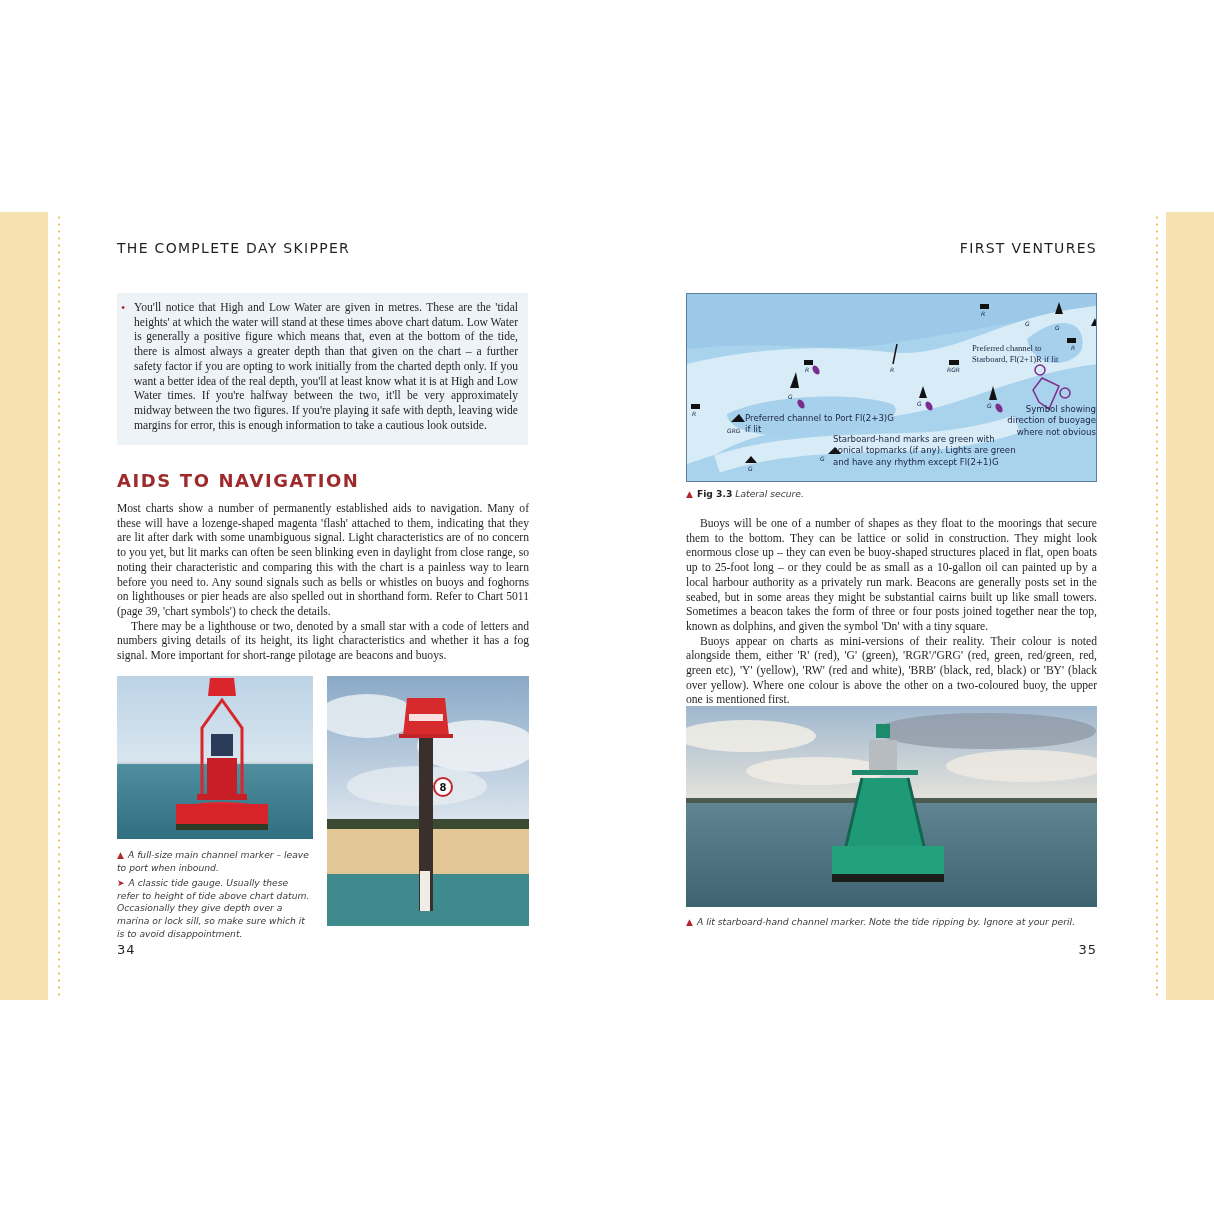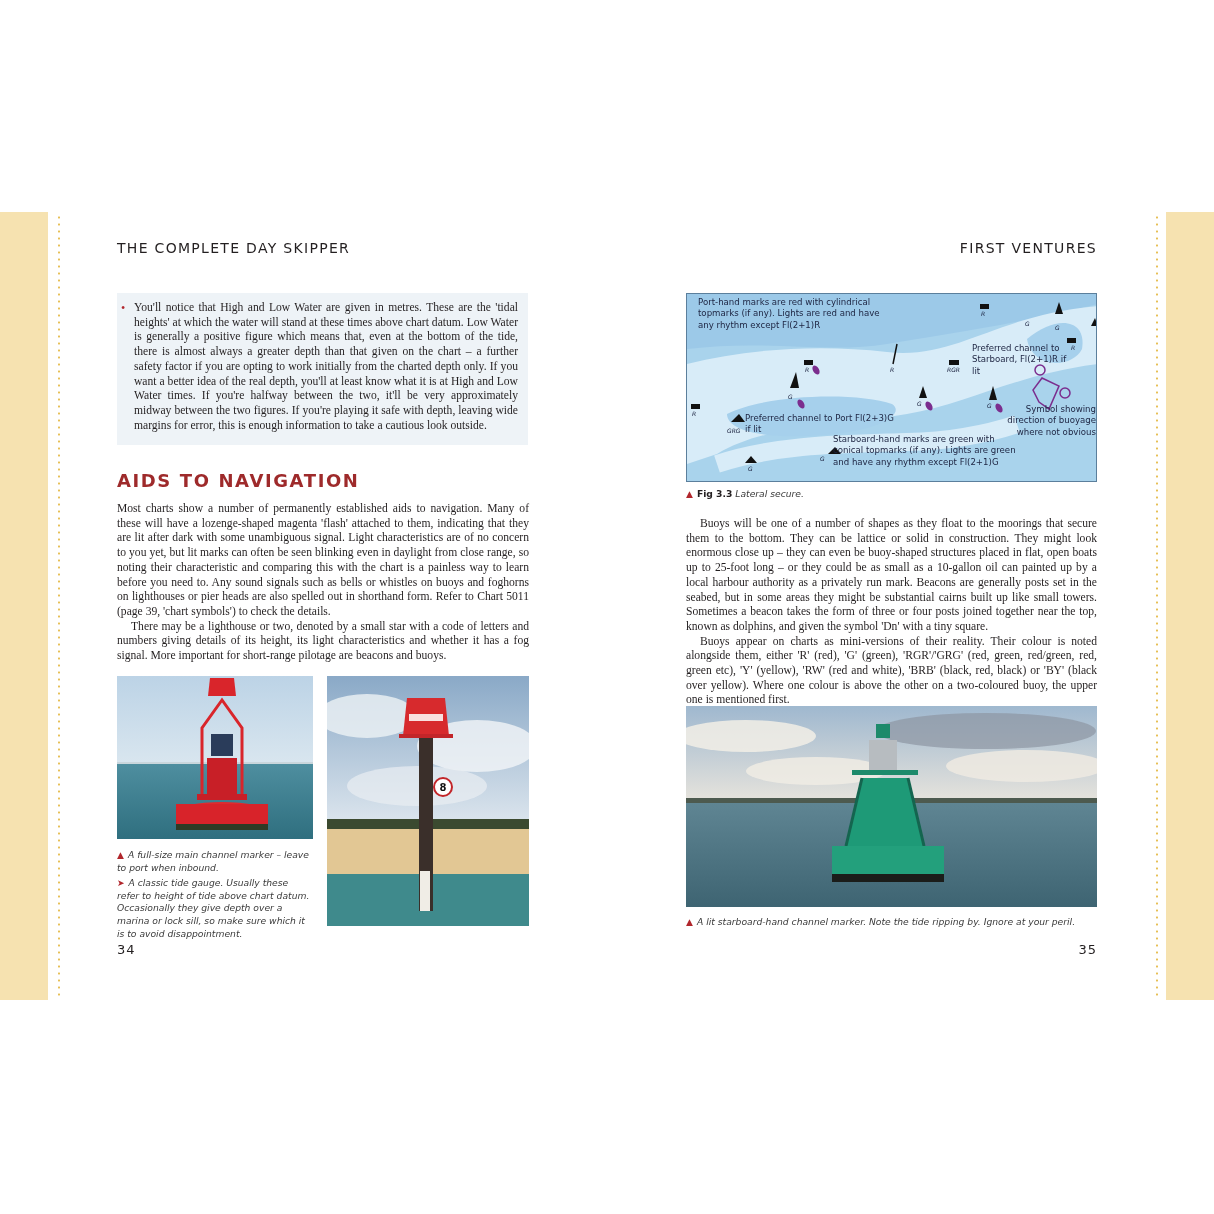--- a/index.html
+++ b/index.html
@@ -160,22 +160,21 @@
       <ellipse cx="242" cy="112" rx="3" ry="5" transform="rotate(-30 242 112)"></ellipse>
       <ellipse cx="312" cy="114" rx="3" ry="5" transform="rotate(-30 312 114)"></ellipse>
     </g>
 
     <g stroke="#7b2d8e" stroke-width="1.5" fill="none">
       <circle cx="353" cy="76" r="5"></circle>
       <circle cx="378" cy="99" r="5"></circle>
       <polygon points="355,84 372,92 362,115 352,108 346,96"></polygon>
     </g>
   </svg>
-  <div class="chart-label" style="left:11px; top:3px; width:190px;">Port-hand marks are red with cylindrical topmarks (if any). Lights are red and have any rhythm except Fl(2+1)R</div>
-  <div class="chart-label" style="left:285px; top:49px; width:95px;">Preferred channel to Starboard, Fl(2+1)R if lit</div>
+  <div class="chart-label" style="left:285px; top:49px; width:95px;font-family:Liberation Serif, serif;">Preferred channel to Starboard, Fl(2+1)R if lit</div>
   <div class="chart-label" style="left:58px; top:119px; width:150px;">Preferred channel to Port Fl(2+3)G if lit</div>
   <div class="chart-label" style="left:313px; top:110px; width:96px; text-align:right;">Symbol showing direction of buoyage where not obvious</div>
   <div class="chart-label" style="left:146px; top:140px; width:185px;">Starboard-hand marks are green with conical topmarks (if any). Lights are green and have any rhythm except Fl(2+1)G</div>
   <span class="mini" style="left:118px; top:72px;">R</span>
   <span class="mini" style="left:5px; top:116px;">R</span>
   <span class="mini" style="left:294px; top:16px;">R</span>
   <span class="mini" style="left:203px; top:72px;">R</span>
   <span class="mini" style="left:384px; top:50px;">R</span>
   <span class="mini" style="left:260px; top:72px;">RGR</span>
   <span class="mini" style="left:40px; top:133px;">GRG</span>

